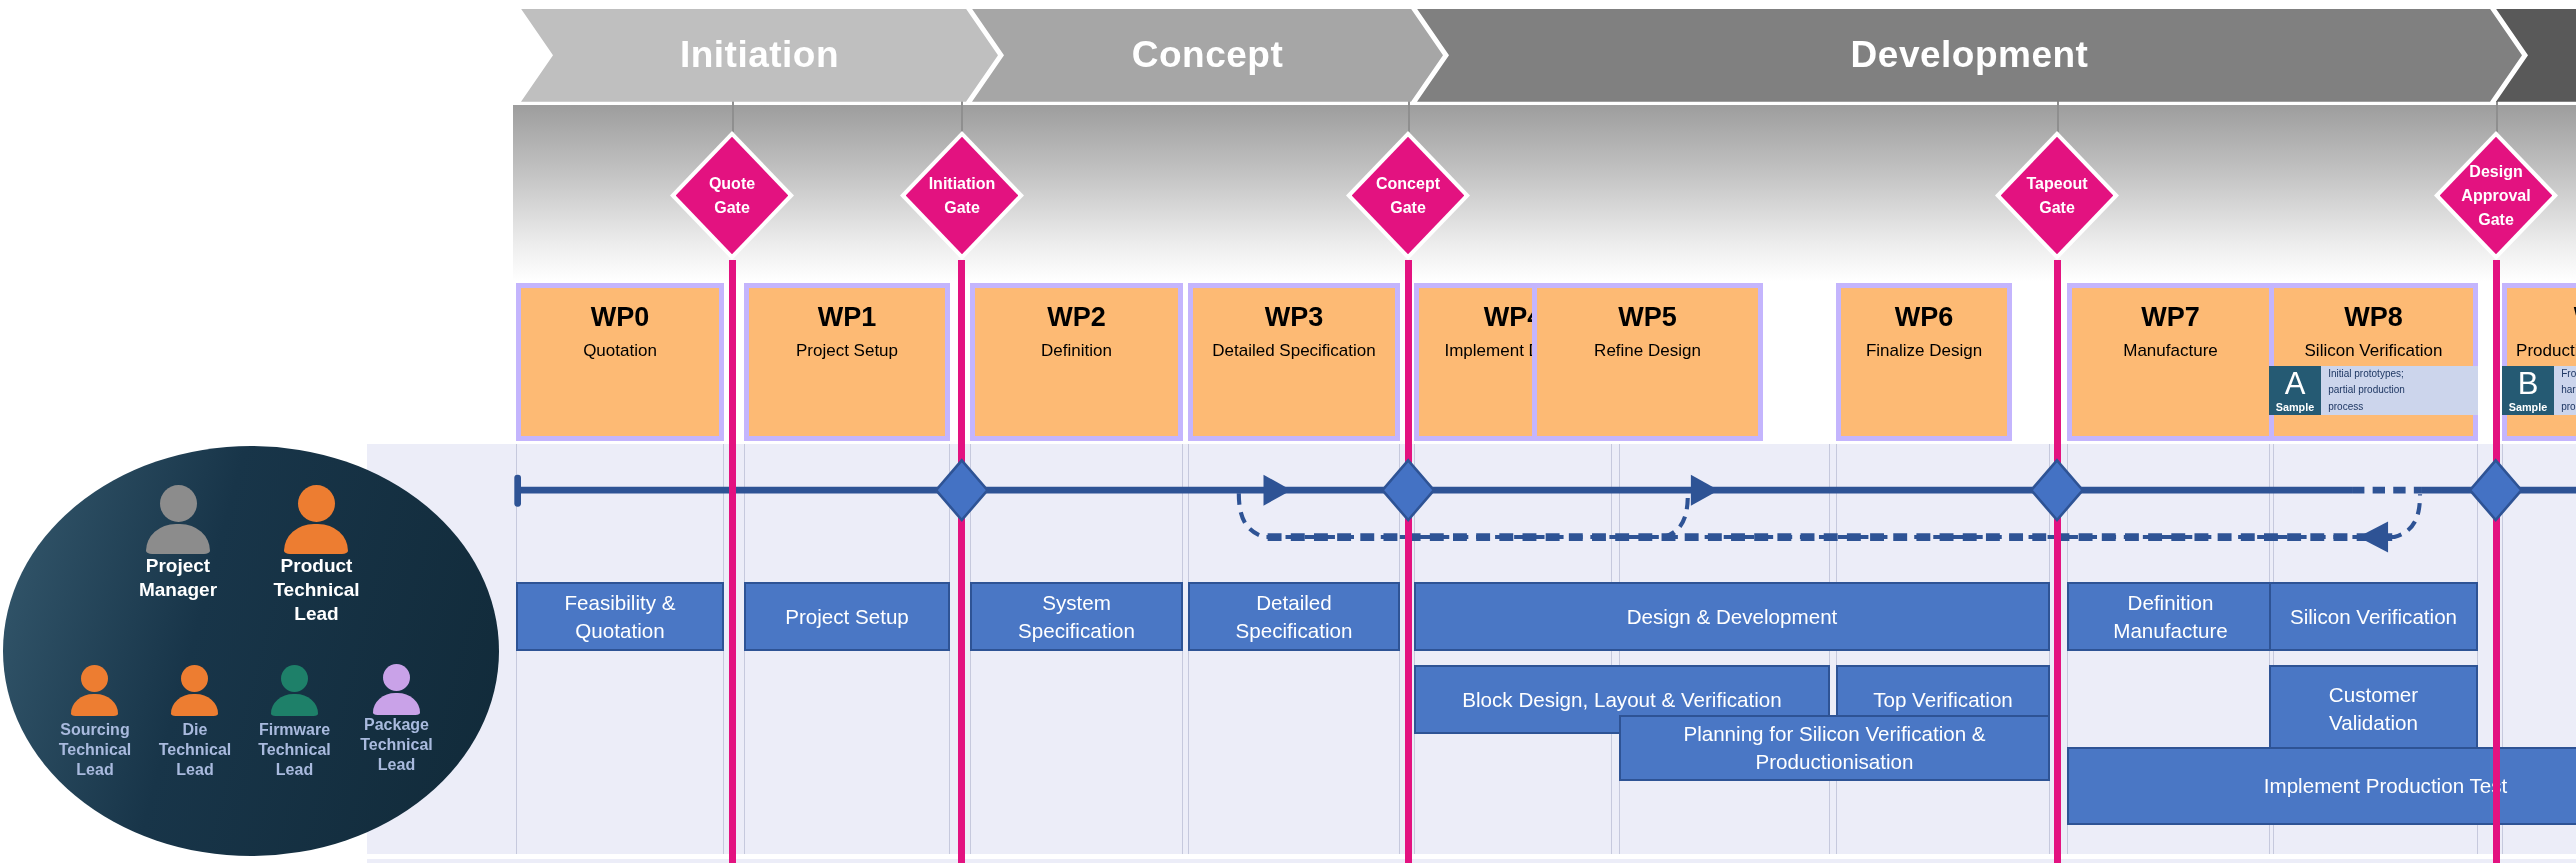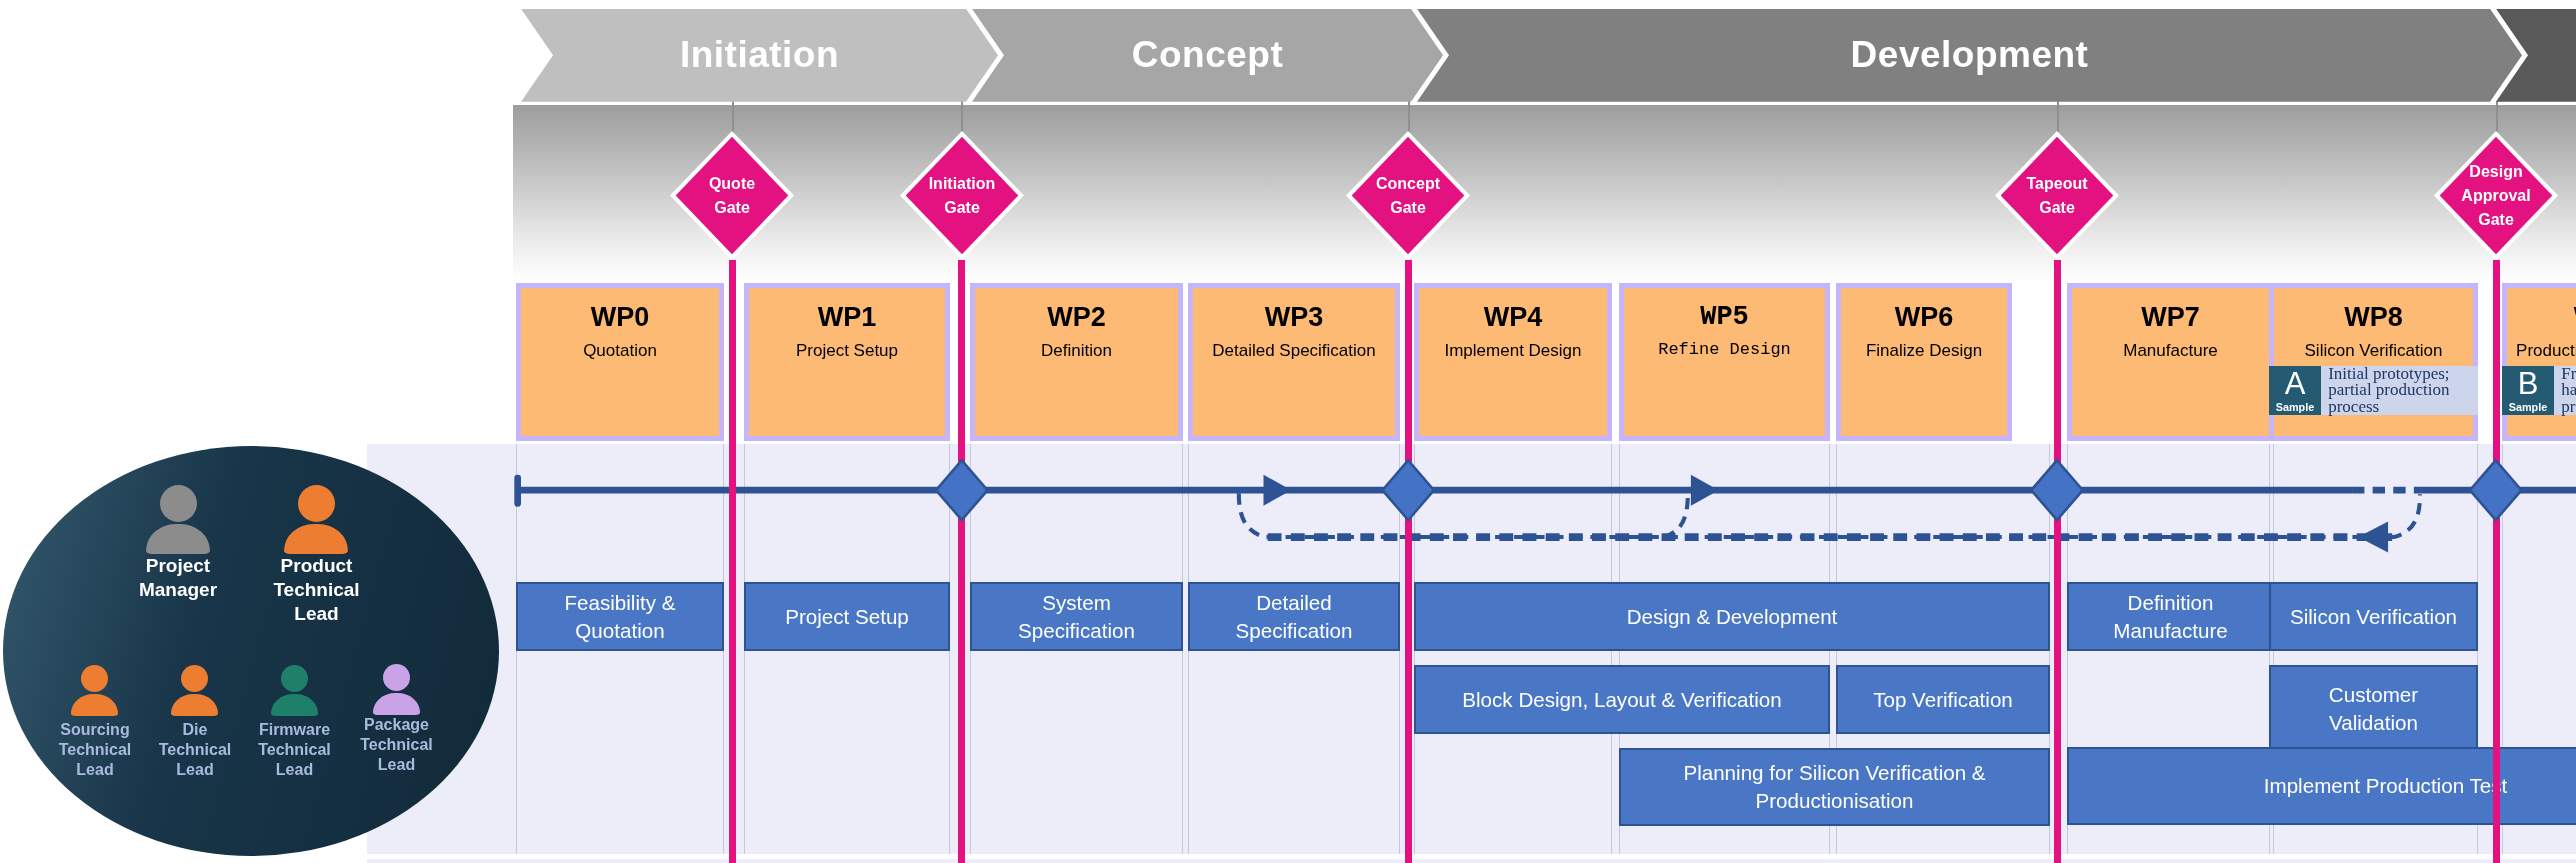--- a/index.html
+++ b/index.html
@@ -34,21 +34,21 @@
   
   .bar{position:absolute;box-sizing:border-box;border:2.1px solid #2e5395;background:#4a77c5;z-index:4;
        display:flex;align-items:center;justify-content:center;text-align:center;}
   .bar span{color:#fff;font-size:20.6px;line-height:28px;white-space:pre-line;}
   
   .sample{position:absolute;top:366px;height:49px;display:flex;z-index:5;}
   .sq{width:52px;background:#255a73;color:#fff;display:flex;flex-direction:column;align-items:center;justify-content:center;}
   .sq .letter{font-size:31px;line-height:31px;font-weight:400;}
   .sq .tag{font-size:10.8px;font-weight:700;margin-top:2.1px;}
   .desc{flex:1;background:#ccd5ec;display:flex;align-items:center;box-sizing:border-box;padding:3.1px 7.2px;}
-  .desc span{font-family:Liberation Serif, serif;color:#1f3864;font-size:17px;line-height:16.5px;white-space:pre-line;}
+  .desc span{font-family:Liberation Sans, sans-serif;color:#1f3864;font-size:10px;line-height:16.5px;white-space:pre-line;}
   
   svg.flow{position:absolute;left:0;top:0;z-index:5;pointer-events:none;}
   svg.flowtop{position:absolute;left:0;top:0;z-index:7;pointer-events:none;}
   
   .team-title{position:absolute;left:62px;top:350px;width:392px;font-size:58px;color:#0d0d0d;z-index:9;}
   .ellipse{position:absolute;left:2.6px;top:446px;width:496px;height:410px;border-radius:50%;
            background:linear-gradient(105deg,#35596e 0%,#183549 40%,#112a39 100%);z-index:8;}
   .member{position:absolute;z-index:9;text-align:center;}
   .phead{margin:0 auto;border-radius:50%;}
   .pbody{margin:2.1px auto 0;border-radius:50% 50% 10% 10% / 95% 95% 12% 12%;}
@@ -112,21 +112,21 @@
         <span class="card-sub">Definition</span>
       </div>
       <div class="card" style="left: 1188px; width: 212px;">
         <span class="card-title">WP3</span>
         <span class="card-sub">Detailed Specification</span>
       </div>
       <div class="card" style="left: 1414px; width: 198px;">
         <span class="card-title">WP4</span>
         <span class="card-sub">Implement Design</span>
       </div>
-      <div class="card" style="left: 1619px; width: 211px; font-family: Liberation Mono, monospace;">
+      <div class="card" style="left: 1532px; width: 231px;">
         <span class="card-title">WP5</span>
         <span class="card-sub">Refine Design</span>
       </div>
       <div class="card" style="left: 1836px; width: 176px;">
         <span class="card-title">WP6</span>
         <span class="card-sub">Finalize Design</span>
       </div>
       <div class="card" style="left: 2067px; width: 207px;">
         <span class="card-title">WP7</span>
         <span class="card-sub">Manufacture</span>
@@ -193,21 +193,21 @@
       <div class="bar" style="left: 1414px; top: 665px; width: 416px; height: 69px;">
         <span>Block Design, Layout &amp; Verification</span>
       </div>
       <div class="bar" style="left: 1836px; top: 665px; width: 214px; height: 69px;">
         <span>Top Verification</span>
       </div>
       <div class="bar" style="left: 2269px; top: 665px; width: 209px; height: 88px;">
         <span>Customer
 Validation</span>
       </div>
-      <div class="bar" style="left: 1619px; top: 748px; width: 431px; height: 78px; text-align: center;">
+      <div class="bar" style="left: 1619px; top: 715px; width: 431px; height: 66px; text-align: center;">
         <span>Planning for Silicon Verification &amp;
 Productionisation</span>
       </div>
       <div class="bar" style="left: 2067px; top: 747px; width: 637px; height: 78px;">
         <span>Implement Production Test</span>
       </div>
     </div>
 
   <svg class="flow" width="3389" height="863" viewBox="0 0 6578 1676">
     <path d="M2404 958 C2404 1006 2418 1032 2454 1043 L4648 1043 C4686 1032 4698 1006 4698 960" fill="none" stroke="#2e5395" stroke-width="8" stroke-dasharray="22 15"></path>

